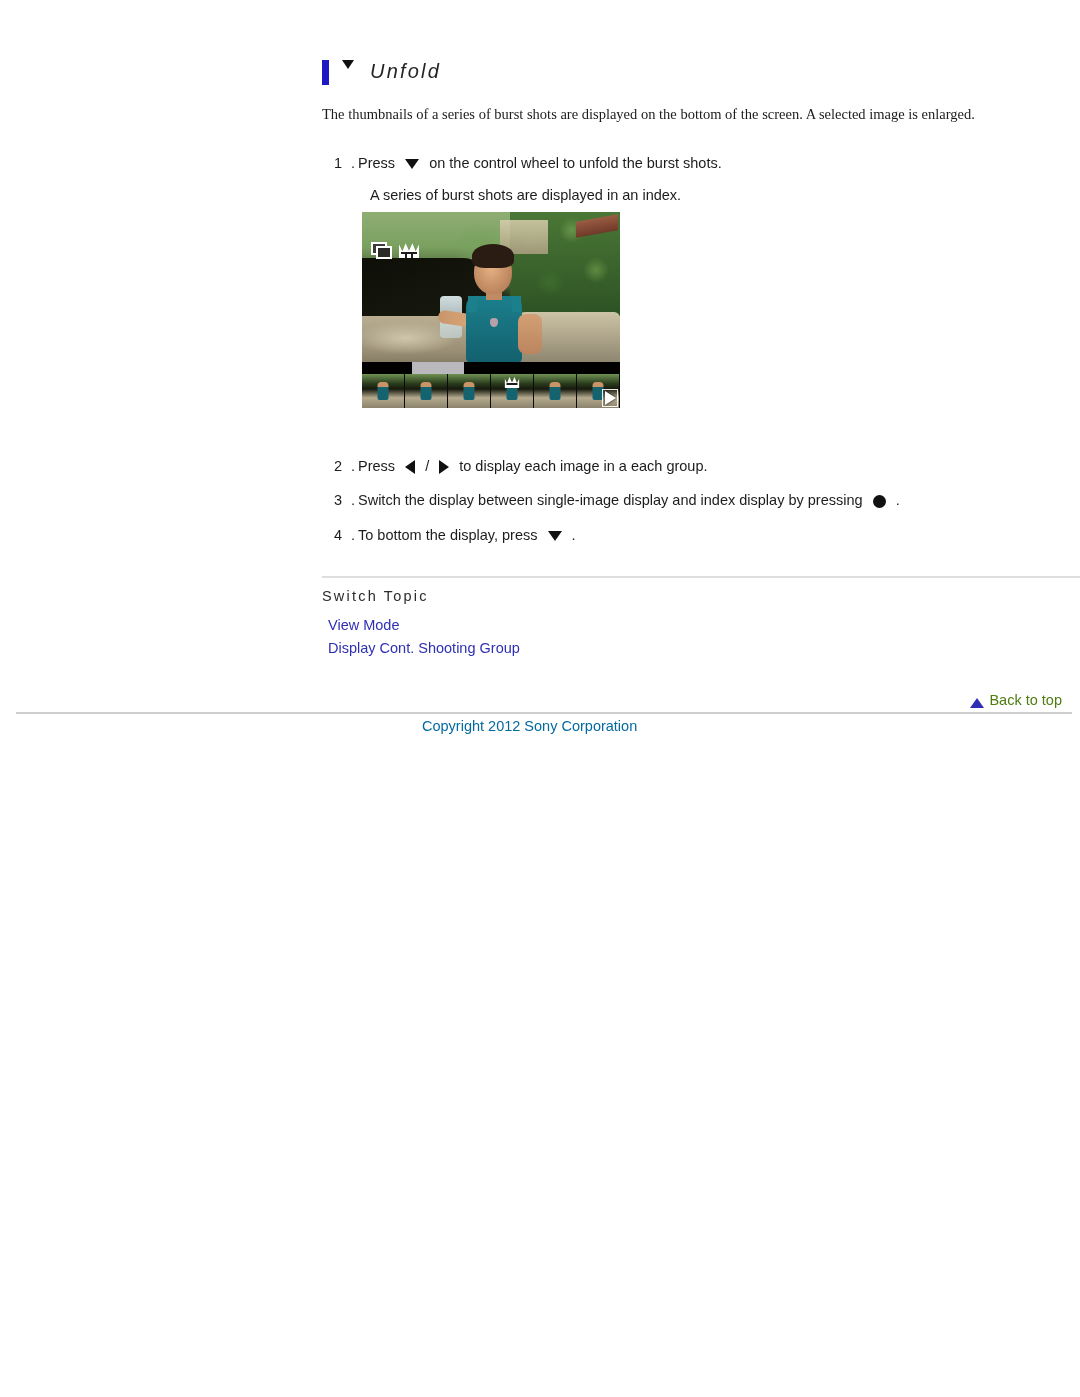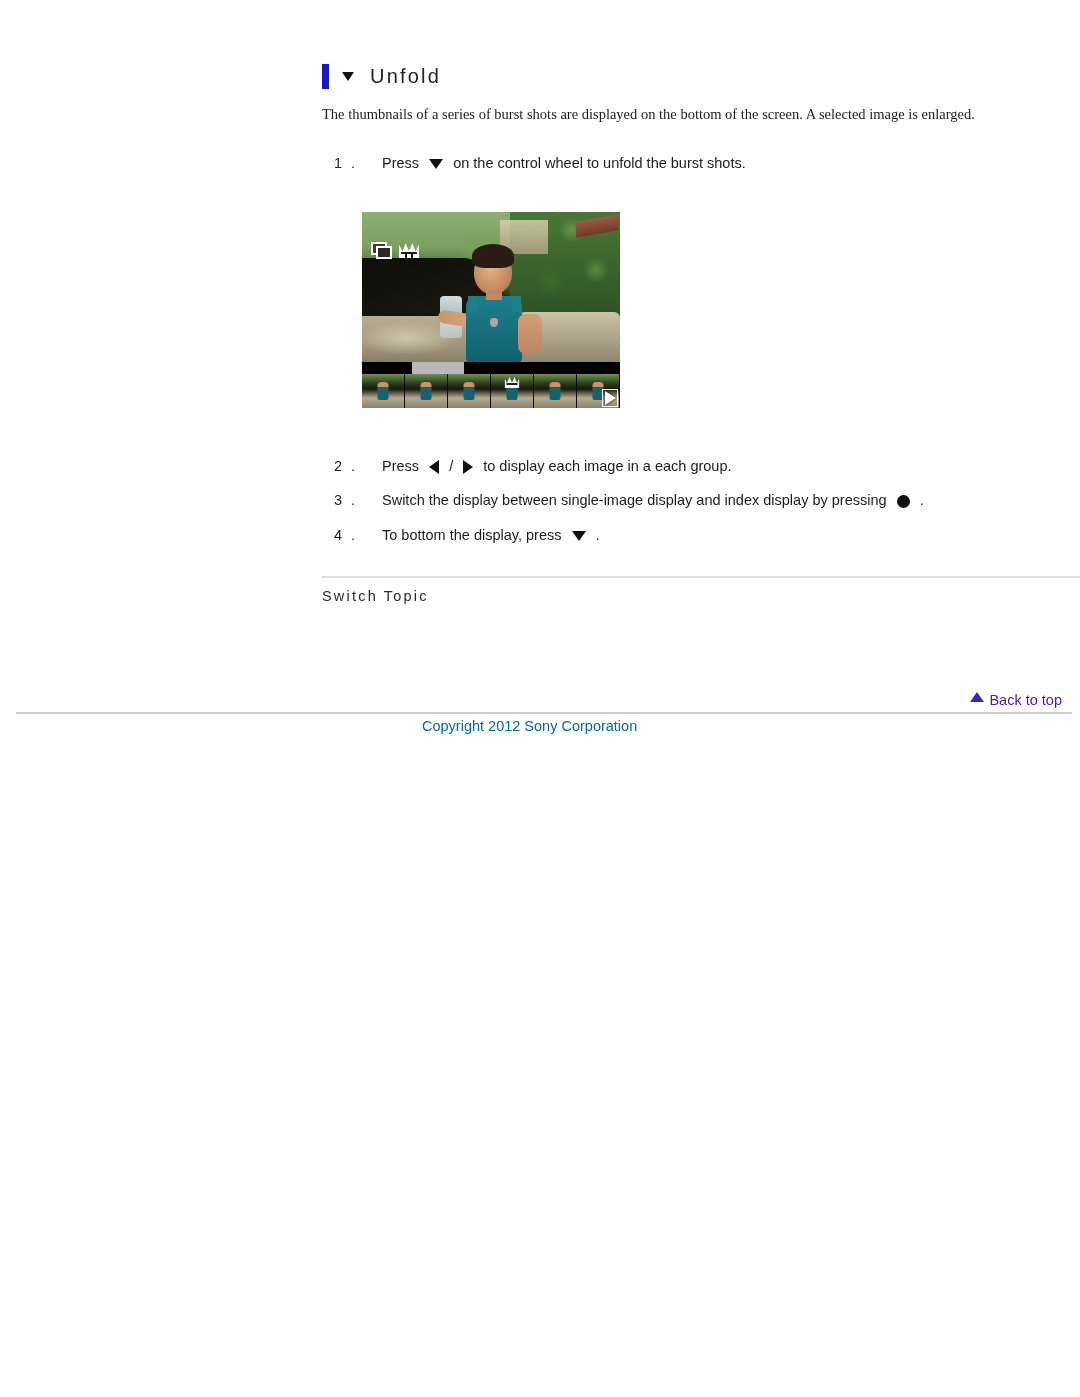--- a/index.html
+++ b/index.html
@@ -23,22 +23,23 @@
     height: 1397px;
     overflow: hidden;
   }
 
   
   .heading {
     position: absolute;
     left: 322px;
     top: 60px;
     display: flex;
-    align-items: center;
+    align-items: flex-start;
     height: 32px;
+    font-style: italic;
   }
   .heading-bar {
     width: 7px;
     height: 25px;
     background: #1c19c4;
     margin-right: 13px;
   }
   .tri-down {
     width: 0; height: 0;
     border-left: 7px solid transparent;
@@ -86,21 +87,21 @@
     margin-bottom: 10px;
   }
   .step-num {
     width: 36px;
     flex: 0 0 36px;
     text-align: left;
     padding-left: 12px;
     box-sizing: border-box;
     letter-spacing: 2.5px;
   }
-  .step-body { flex: 1 1 auto; margin-left: 24px; }
+  .step-body { flex: 1 1 auto; }
   .sub-line {
     margin-left: 48px;
     font-size: 14.5px;
     line-height: 22px;
     color: #1c1c1c;
   }
 
   .inline-ico { display: inline-block; vertical-align: middle; position: relative; }
   .ico-gap { margin: 0 6px; }
 
@@ -444,22 +445,22 @@
     color: #2f2fb5;
     text-decoration: none;
   }
 
   
   .back-to-top {
     position: absolute;
     right: 18px;
     top: 692px;
     display: flex;
-    align-items: flex-start;
-    color: #4c1d95;
+    align-items: flex-end;
+    color: #4d7c0f;
     font-size: 14.5px;
   }
   .back-to-top .tri-up {
     width: 0; height: 0;
     border-left: 7px solid transparent;
     border-right: 7px solid transparent;
     border-bottom: 10px solid #2f2fb5;
     margin-right: 5px;
   }
   .footer-rule {
@@ -494,20 +495,21 @@
 
   <div class="steps">
     <div class="step">
       <span class="step-num">1 .</span>
       <span class="step-body">
         <span>Press</span>
         <span class="inline-ico ico-gap tri-down"></span>
         <span>on the control wheel to unfold the burst shots.</span>
       </span>
     </div>
+    <div class="sub-line">A series of burst shots are displayed in an index.</div>
   </div>
 
   <div class="shot">
     <div class="photo"></div>
     <div class="foliage"></div>
     <div class="roof"></div>
     <div class="wall"></div>
     <div class="darkmass"></div>
     <div class="rock"></div>
     <div class="rock2"></div>
@@ -593,20 +595,24 @@
       <span class="step-body">
         <span>To bottom the display, press</span>
         <span class="inline-ico ico-gap tri-down"></span>
         <span>.</span>
       </span>
     </div>
   </div>
 
   <div class="divider"></div>
   <div class="related-title">Switch Topic</div>
+  <div class="related-links">
+    <a class="rel-link" href="#">View Mode</a>
+    <a class="rel-link" href="#">Display Cont. Shooting Group</a>
+  </div>
 
   <div class="back-to-top">
     <span class="tri-up"></span>
     <span>Back to top</span>
   </div>
   <div class="footer-rule"></div>
   <div class="copyright">Copyright 2012 Sony Corporation</div>
 
 </div>
 

